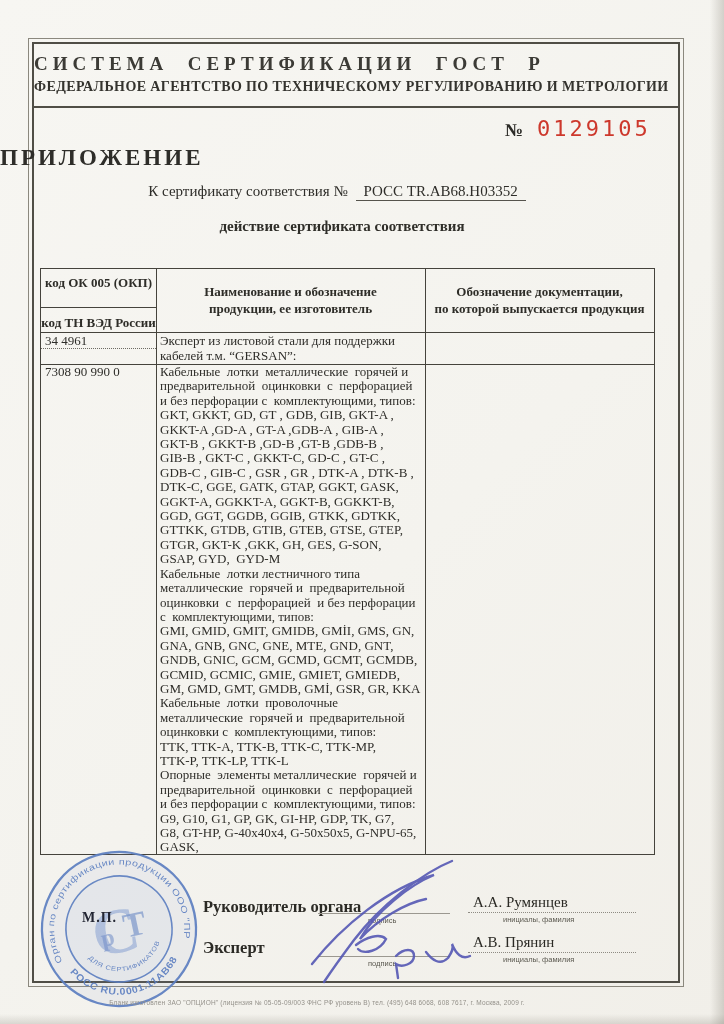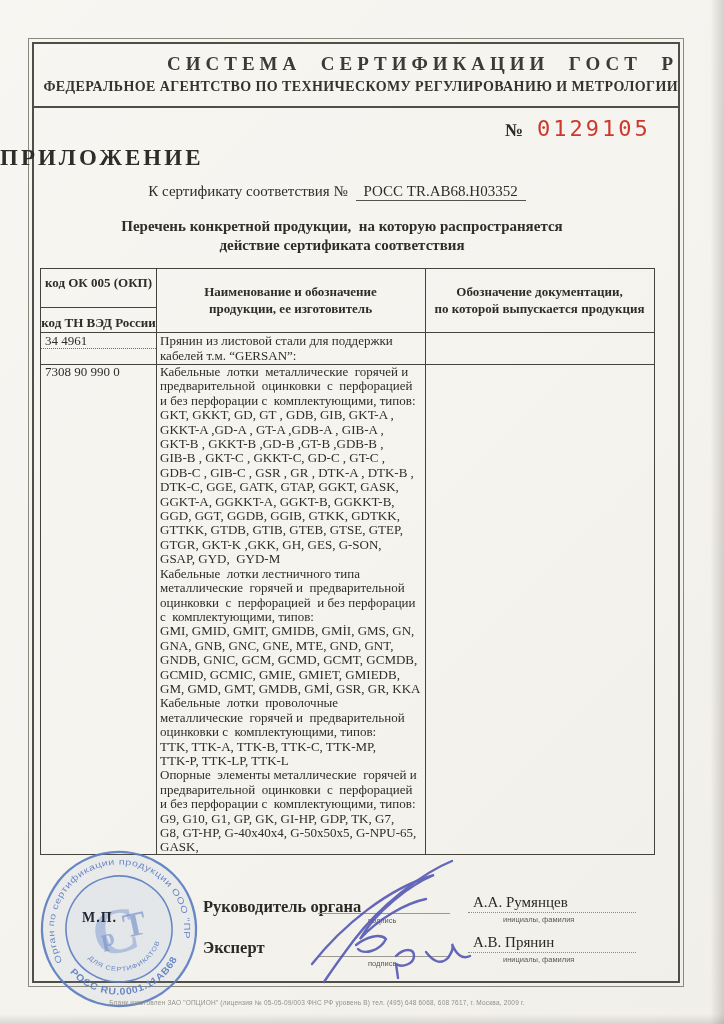--- a/index.html
+++ b/index.html
@@ -11,21 +11,21 @@
   }
   
   .scan-edge-right{position:absolute;top:0;right:0;width:14px;height:100%;
     background:linear-gradient(to right,rgba(120,115,104,0) 0%,rgba(120,115,104,.28) 100%);}
   .scan-edge-bottom{position:absolute;left:0;bottom:0;width:100%;height:10px;
     background:linear-gradient(to bottom,rgba(120,115,104,0) 0%,rgba(120,115,104,.22) 100%);}
   
   .frame-outer{position:absolute;left:28px;top:38px;width:654px;height:947px;border:1px solid #8b887e;}
   .frame-inner{position:absolute;inset:3px;border:2px solid #504e46;}
   
-  .header-box{position:absolute;left:0;top:0;right:0;height:62px;border-bottom:2px solid #504e46;text-align:right;}
+  .header-box{position:absolute;left:0;top:0;right:0;height:62px;border-bottom:2px solid #504e46;text-align:left;}
   .hdr-line1{margin-top:9px;font-size:19px;font-weight:bold;letter-spacing:5px;color:#3c3b36;white-space:pre;}
   .hdr-line2{margin-top:4px;font-size:14px;font-weight:bold;letter-spacing:.4px;color:#34332e;white-space:pre;}
   
   .serial{position:absolute;left:505px;top:116px;display:flex;align-items:baseline;}
   .serial .no{font-size:18px;font-weight:bold;color:#2c2b27;margin-right:14px;}
   .serial .num{font-family:"DejaVu Sans Mono","Liberation Mono",monospace;font-size:22px;color:#cd382c;letter-spacing:3px;}
   .doc-title{position:absolute;left:0;right:70px;top:145px;text-align:left;font-size:23px;font-weight:bold;letter-spacing:3px;color:#2e2d29;}
   .cert-line{position:absolute;left:0;right:50px;top:183px;text-align:center;font-size:15px;color:#2e2d29;}
   .cert-line .cert-num{border-bottom:1px solid #55534c;padding:0 8px 1px 8px;margin-left:4px;}
   .subtitle{position:absolute;left:0;right:40px;top:217px;text-align:center;font-size:15px;font-weight:bold;color:#2f2e29;}
@@ -85,21 +85,20 @@
   </div>
 
   <div class="doc-title">ПРИЛОЖЕНИЕ</div>
 
   <div class="cert-line">
     <span>К сертификату соответствия №</span>
     <span class="cert-num">РОСС TR.AB68.H03352</span>
   </div>
 
   <div class="subtitle">
-      <div>Перечень конкретной продукции,  на которую распространяется</div>
       <div>действие сертификата соответствия</div>
     </div>
 
   <div class="tbl">
     <div class="v1"></div>
     <div class="v2"></div>
     <div class="h1"></div>
     <div class="h2"></div>
 
     <div class="cell th th-col1-top">код ОК 005 (ОКП)</div>
@@ -111,21 +110,21 @@
       </div>
     <div class="cell th th-col3">
         <div>Обозначение документации,</div>
         <div>по которой выпускается продукция</div>
       </div>
 
     <div class="cell okp">34 4961</div>
     <div class="okp-div"></div>
     <div class="cell tnved">7308 90 990 0</div>
     <div class="cell row1-name">
-        <div>Прянин из листовой стали для поддержки</div>
+        <div>Эксперт из листовой стали для поддержки</div>
         <div>кабелей т.м. “GERSAN”:</div>
       </div>
     <div class="cell row2-name">
         <div>Кабельные  лотки  металлические  горячей и</div>
         <div>предварительной  оцинковки  с  перфорацией</div>
         <div>и без перфорации с  комплектующими, типов:</div>
         <div>GKT, GKKT, GD, GT , GDB, GIB, GKT-A ,</div>
         <div>GKKT-A ,GD-A , GT-A ,GDB-A , GIB-A ,</div>
         <div>GKT-B , GKKT-B ,GD-B ,GT-B ,GDB-B ,</div>
         <div>GIB-B , GKT-C , GKKT-C, GD-C , GT-C ,</div>

